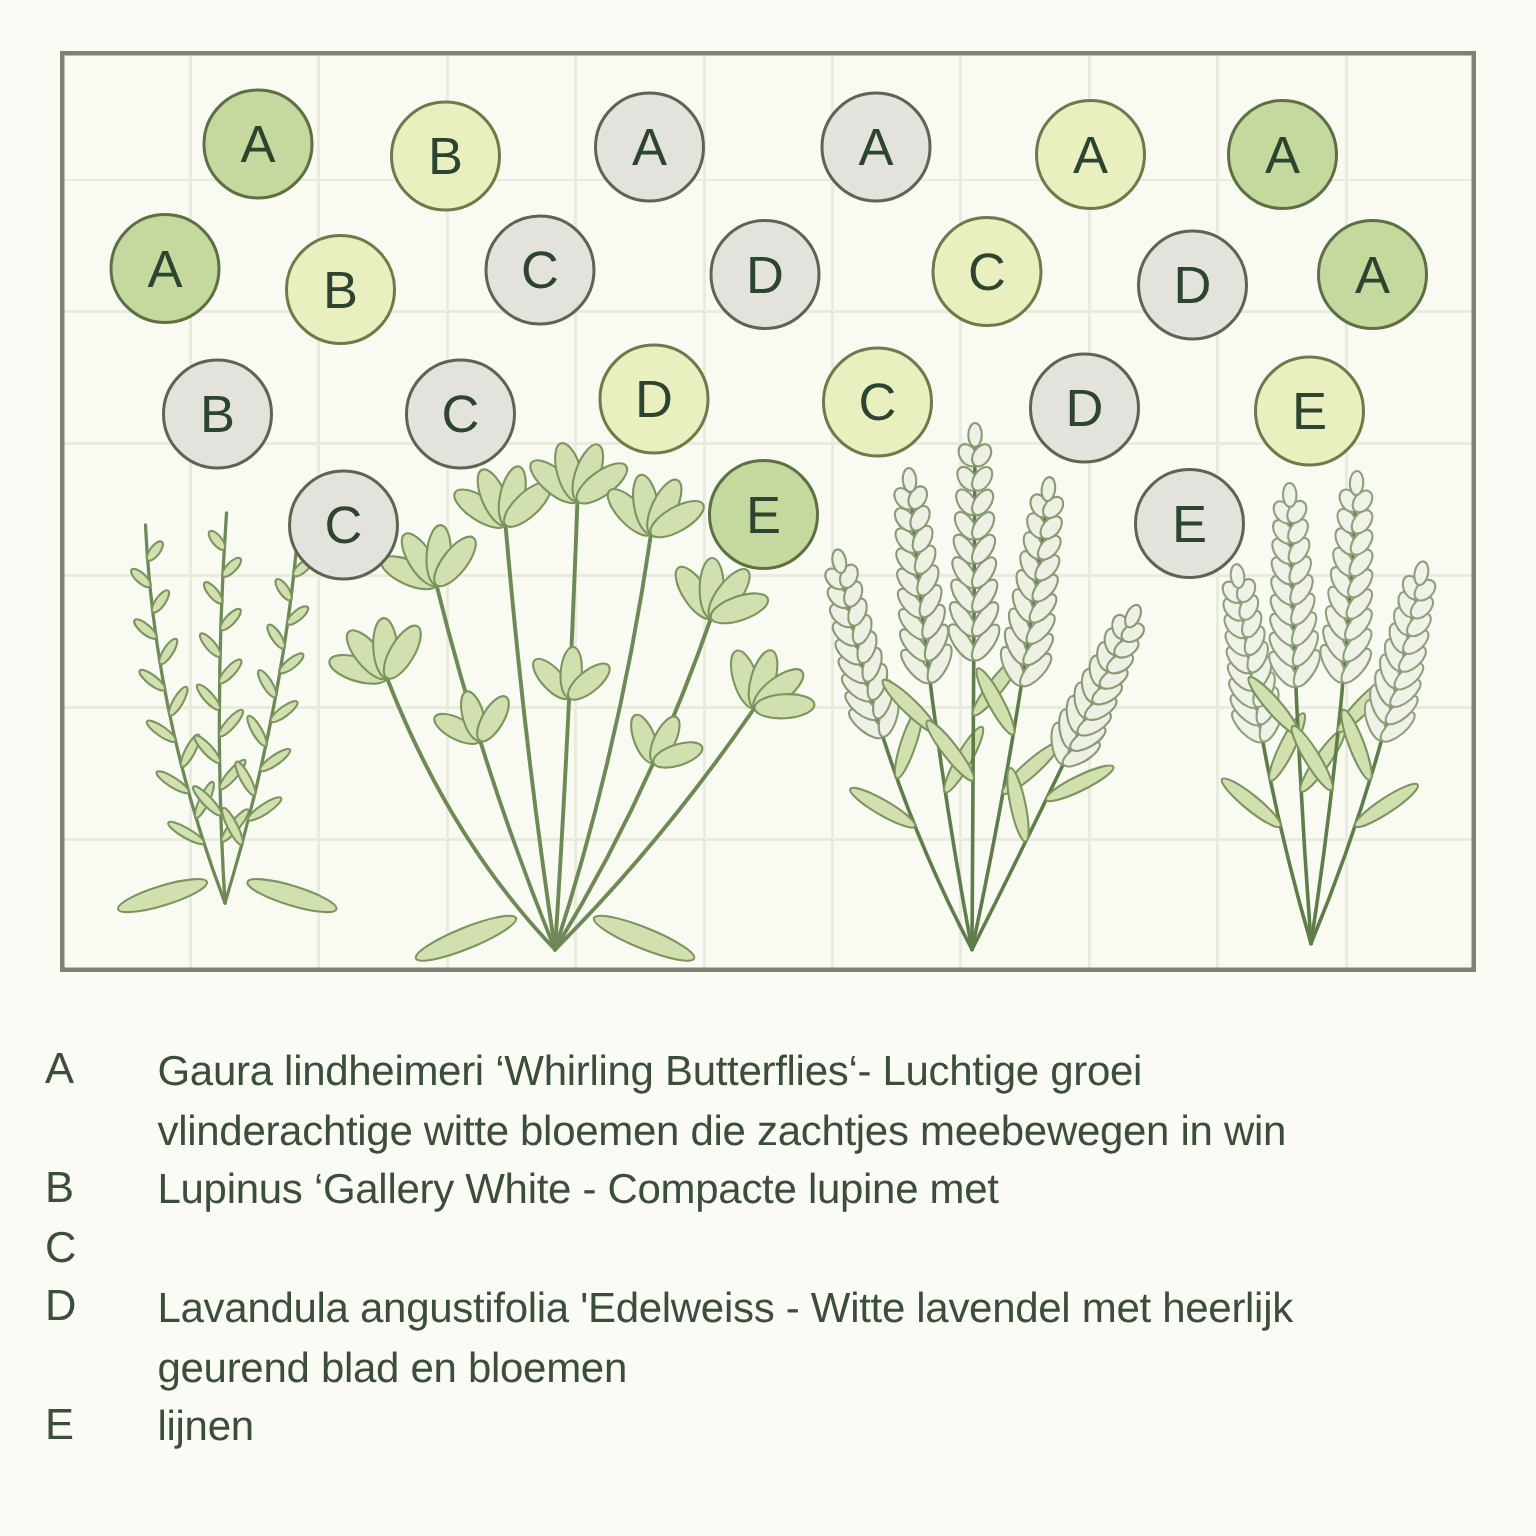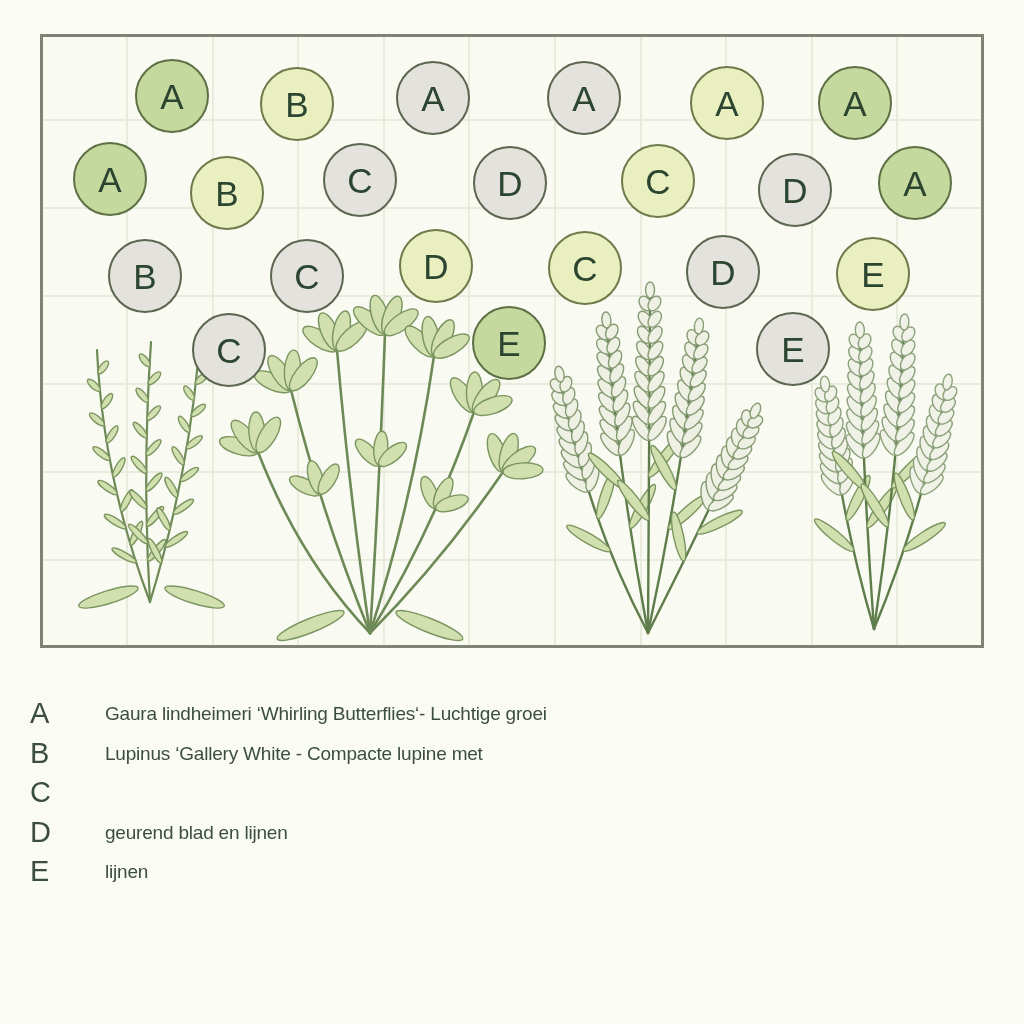--- a/index.html
+++ b/index.html
@@ -39,21 +39,21 @@
     position:absolute;left:30px;top:694px;width:980px;
     color:#3b4e3e;
   }
   .legend-row{display:flex;align-items:flex-start;}
   .legend-letter{
     flex:0 0 75px;width:75px;
     font-size:29px;line-height:39.5px;
   }
   .legend-lines{flex:1;}
   .legend-line{
-    font-size:19px;line-height:39.5px;letter-spacing:-0.2px;
+    font-size:28px;line-height:39.5px;letter-spacing:-0.2px;
     white-space:nowrap;
   }
 </style>
 </head>
 <body>
 
 <div class="plan-box"></div>
 
 <svg class="plants-svg" id="plants" viewBox="0 0 1024 1024">
     <path d="M150,602 Q103,478 97,350" fill="none" stroke="#6d8955" stroke-width="2.2" stroke-linecap="round"></path>
@@ -366,37 +366,39 @@
     <div class="marker" style="left: 192px; top: 313px; background: rgb(227, 226, 221); border-color: rgb(91, 102, 80); color: rgb(43, 69, 48);">C</div>
     <div class="marker" style="left: 472px; top: 306px; background: rgb(197, 216, 158); border-color: rgb(93, 112, 68); color: rgb(43, 69, 48);">E</div>
     <div class="marker" style="left: 756px; top: 312px; background: rgb(227, 226, 221); border-color: rgb(91, 102, 80); color: rgb(43, 69, 48);">E</div>
   </div>
 
 <div class="legend">
     <div class="legend-row">
       <span class="legend-letter">A</span>
       <div class="legend-lines">
         <div class="legend-line">Gaura lindheimeri ‘Whirling Butterflies‘- Luchtige groei</div>
+        <div class="legend-line">vlinderachtige witte bloemen die zachtjes meebewegen in win</div>
       </div>
     </div>
     <div class="legend-row">
       <span class="legend-letter">B</span>
       <div class="legend-lines">
         <div class="legend-line">Lupinus ‘Gallery White - Compacte lupine met</div>
       </div>
     </div>
     <div class="legend-row">
       <span class="legend-letter">C</span>
       <div class="legend-lines">
       </div>
     </div>
     <div class="legend-row">
       <span class="legend-letter">D</span>
       <div class="legend-lines">
-        <div class="legend-line">geurend blad en lijnen</div>
+        <div class="legend-line">Lavandula angustifolia 'Edelweiss - Witte lavendel met heerlijk</div>
+        <div class="legend-line">geurend blad en bloemen</div>
       </div>
     </div>
     <div class="legend-row">
       <span class="legend-letter">E</span>
       <div class="legend-lines">
         <div class="legend-line">lijnen</div>
       </div>
     </div>
   </div>
 

